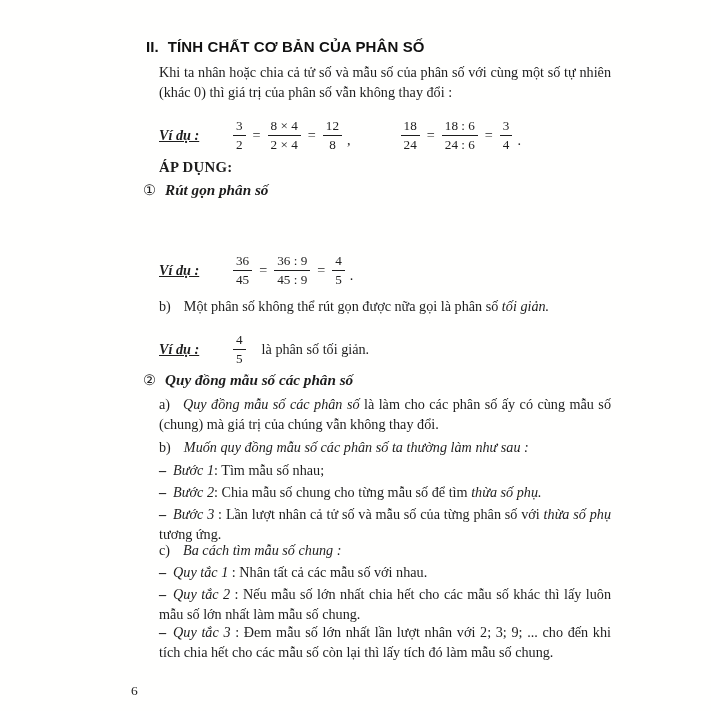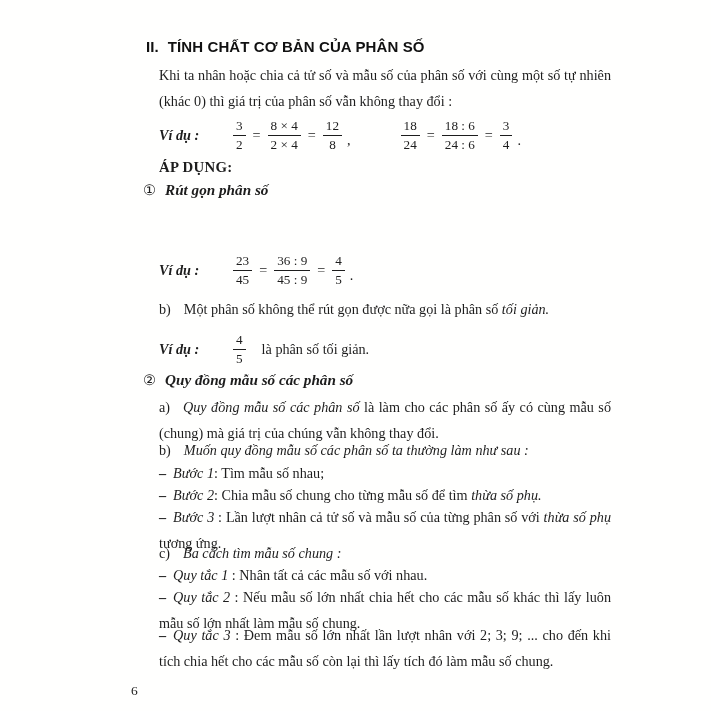--- a/index.html
+++ b/index.html
@@ -12,34 +12,34 @@
   .content { position: absolute; left: 159px; top: 0; width: 452px; height: 711px; }
   .block { position: absolute; left: 0; width: 452px; margin: 0; }
 
   .title {
     font-family: "Liberation Sans", "DejaVu Sans", sans-serif;
     font-weight: 700; font-size: 15px; color: #111;
     left: -13px; width: 465px; letter-spacing: 0.1px;
   }
   .sec-num { margin-right: 9px; }
 
-  .body { font-size: 14.2px; line-height: 26px; text-align: justify; }
+  .body { font-size: 14.2px; line-height: 20px; text-align: justify; }
   .mk { margin-right: 13px; }
   .it { font-style: italic; }
 
   .apdung { font-weight: 700; font-size: 14.8px; letter-spacing: 0.3px; }
 
   .subhead { font-size: 15.2px; font-weight: 700; font-style: italic; padding-left: 6px; }
   .subhead .marker {
     position: absolute; left: -16px; top: 1px;
     font-style: normal; font-weight: 400; font-size: 14.5px;
   }
 
   .ex-row { display: flex; align-items: center; font-size: 14.2px; }
-  .ex-label { font-weight: 700; font-style: italic; width: 74px; flex: none; }
+  .ex-label { font-weight: 700; font-style: italic; width: 74px; flex: none; text-decoration: underline; }
   .eq { display: inline-flex; align-items: center; gap: 7px; }
   .eq2 { margin-left: 50px; }
   .frac { display: inline-flex; flex-direction: column; align-items: center; font-size: 13.2px; line-height: 14px; }
   .fnum { padding: 0 3px 2px; border-bottom: 1.2px solid #1d1d1d; }
   .fden { padding: 2px 3px 0; }
   .etail { position: relative; top: 5px; margin-left: -2px; }
   .ex-text { margin-left: 9px; }
 
   .dash { font-weight: 700; margin-right: 7px; }
 
@@ -100,21 +100,21 @@
     <div class="block subhead" style="top:181px">
       <span class="marker">①</span>
       <span>Rút gọn phân số</span>
     </div>
 
 
     <div class="block ex-row" style="top:254px">
       <span class="ex-label">Ví dụ :</span>
       <span class="eq">
         <span class="frac">
-            <span class="fnum">23</span>
+            <span class="fnum">36</span>
             <span class="fden">45</span>
           </span>
         <span class="op">=</span>
         <span class="frac">
             <span class="fnum">36 : 9</span>
             <span class="fden">45 : 9</span>
           </span>
         <span class="op">=</span>
         <span class="frac">
             <span class="fnum">4</span>

